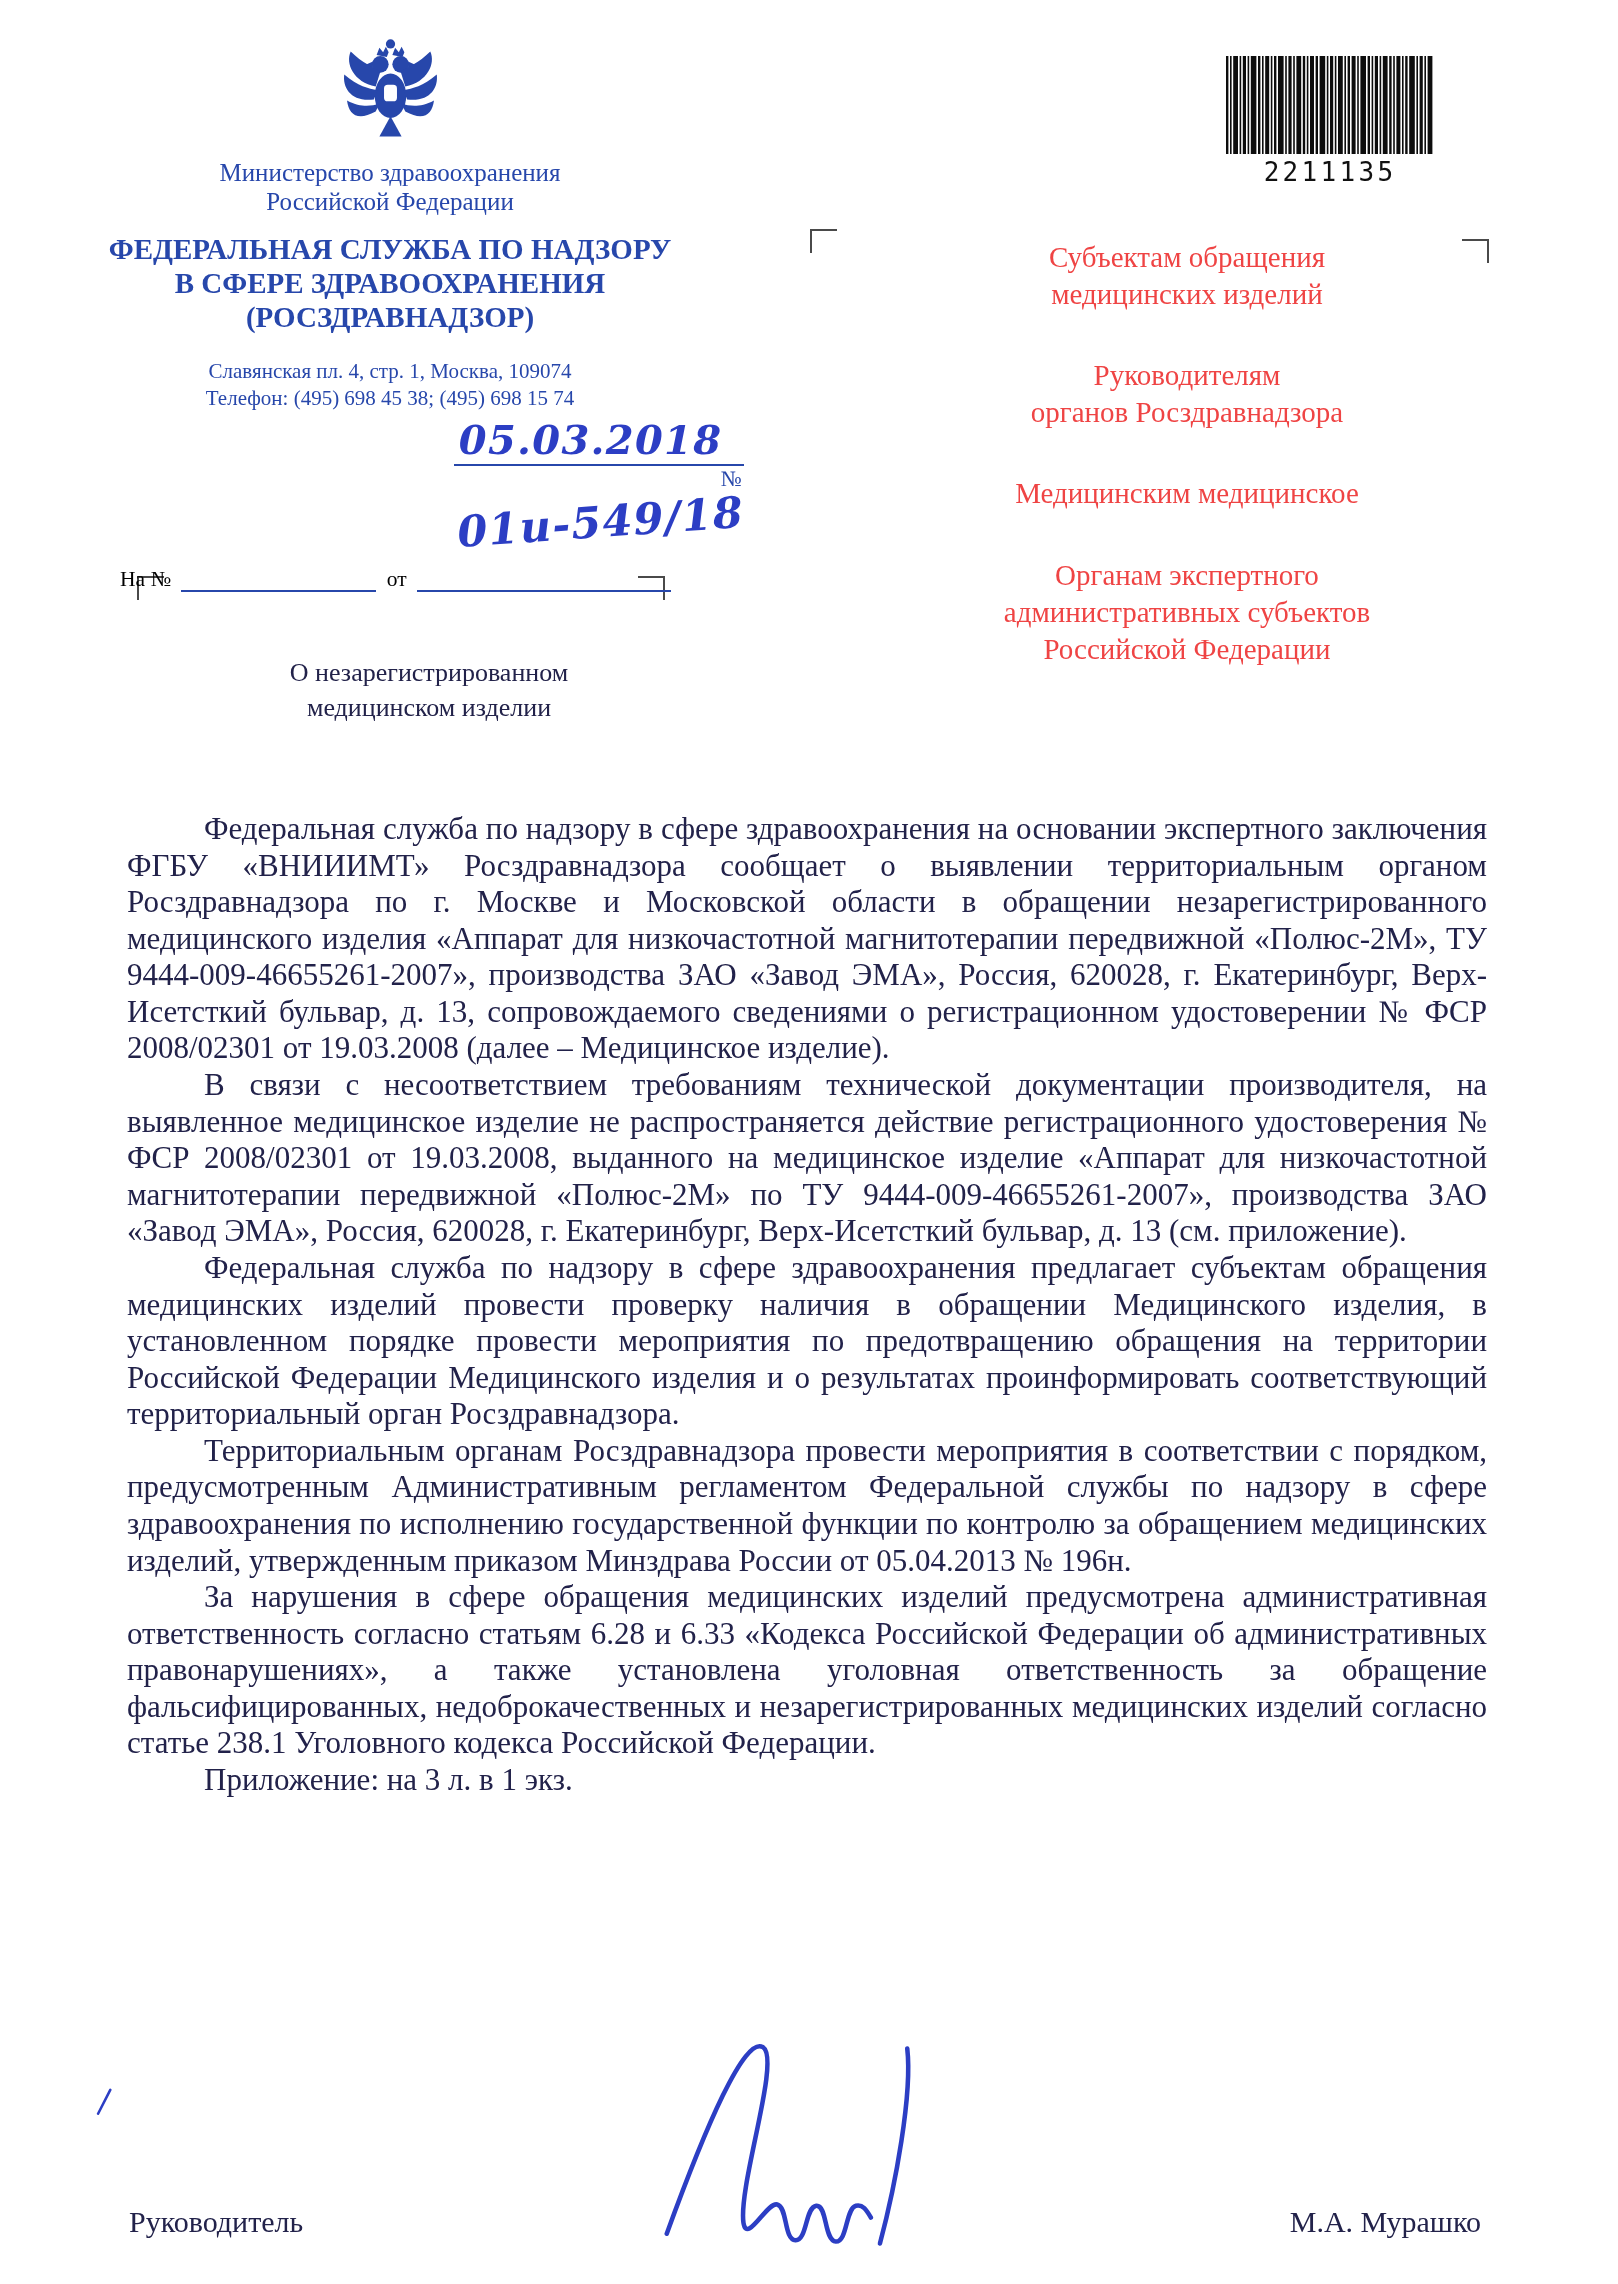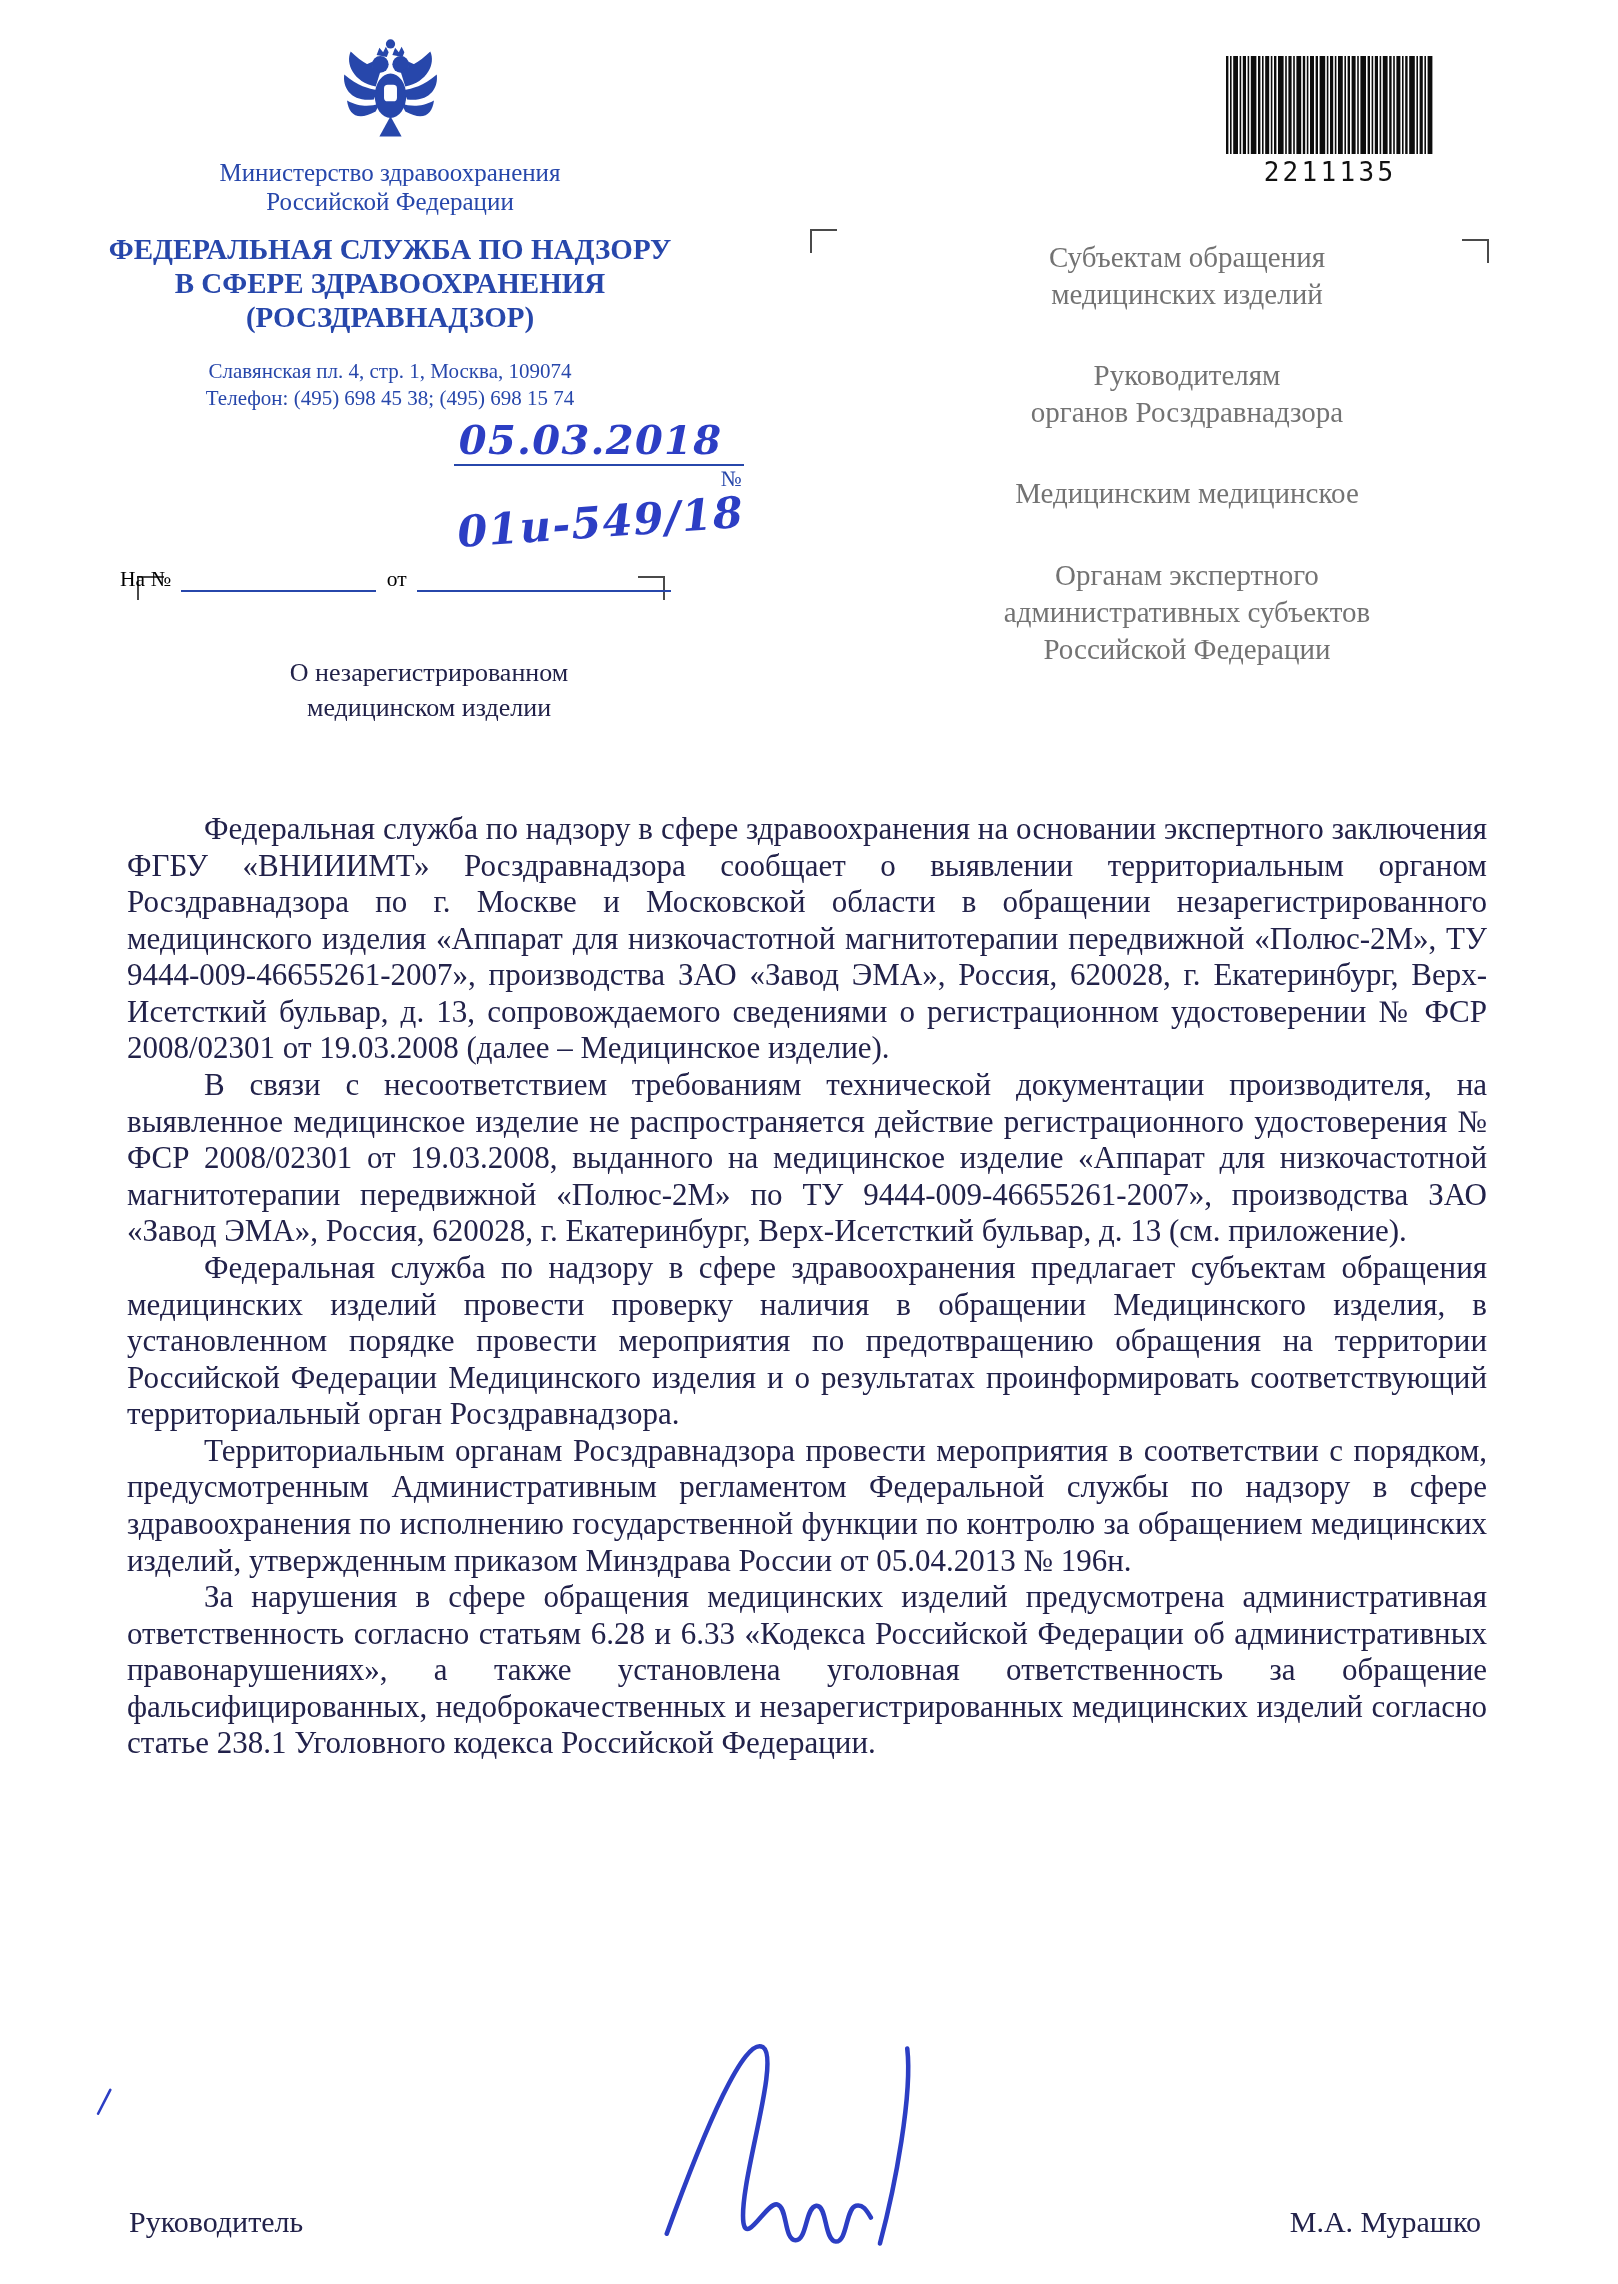--- a/index.html
+++ b/index.html
@@ -31,21 +31,21 @@
   .subject { position:absolute; left:182px; top:655px; width:494px; text-align:center;
              font-size:26px; line-height:1.35; color:#22224a; }
 
   
   .barcode-wrap { position:absolute; left:1226px; top:56px; width:208px; text-align:center; }
   .barcode-num { font-family:"DejaVu Sans Mono", monospace; font-size:26px; letter-spacing:3.3px;
                  color:#111; margin-top:1.3px; }
 
   
   .addressees { position:absolute; left:839px; top:239px; width:696px; text-align:center;
-                font-size:29px; line-height:1.28; color:#737373; }
+                font-size:29px; line-height:1.28; color:#ef4444; }
   .addr-block { margin-bottom:44px; }
 
   
   .mark { position:absolute; width:25px; height:22px; }
   .mark.tl { border-left:2px solid #4a4a4a; border-top:2px solid #4a4a4a; }
   .mark.tr { border-right:2px solid #4a4a4a; border-top:2px solid #4a4a4a; }
 
   
   .body { position:absolute; left:127px; top:811px; width:1360px;
           font-size:31px; line-height:1.18; text-align:justify; color:#22224a; }
@@ -195,20 +195,21 @@
       <div>Российской Федерации</div>
     </div>
   </div>
 
   <div class="body">
     <p>Федеральная служба по надзору в сфере здравоохранения на основании экспертного заключения ФГБУ «ВНИИИМТ» Росздравнадзора сообщает о выявлении территориальным органом Росздравнадзора по г. Москве и Московской области в обращении незарегистрированного медицинского изделия «Аппарат для низкочастотной магнитотерапии передвижной «Полюс-2М», ТУ 9444-009-46655261-2007», производства ЗАО «Завод ЭМА», Россия, 620028, г. Екатеринбург, Верх-Исетсткий бульвар, д. 13, сопровождаемого сведениями о регистрационном удостоверении № ФСР 2008/02301 от 19.03.2008 (далее – Медицинское изделие).</p>
     <p>В связи с несоответствием требованиям технической документации производителя, на выявленное медицинское изделие не распространяется действие регистрационного удостоверения № ФСР 2008/02301 от 19.03.2008, выданного на медицинское изделие «Аппарат для низкочастотной магнитотерапии передвижной «Полюс-2М» по ТУ 9444-009-46655261-2007», производства ЗАО «Завод ЭМА», Россия, 620028, г. Екатеринбург, Верх-Исетсткий бульвар, д. 13 (см. приложение).</p>
     <p>Федеральная служба по надзору в сфере здравоохранения предлагает субъектам обращения медицинских изделий провести проверку наличия в обращении Медицинского изделия, в установленном порядке провести мероприятия по предотвращению обращения на территории Российской Федерации Медицинского изделия и о результатах проинформировать соответствующий территориальный орган Росздравнадзора.</p>
     <p>Территориальным органам Росздравнадзора провести мероприятия в соответствии с порядком, предусмотренным Административным регламентом Федеральной службы по надзору в сфере здравоохранения по исполнению государственной функции по контролю за обращением медицинских изделий, утвержденным приказом Минздрава России от 05.04.2013 № 196н.</p>
     <p>За нарушения в сфере обращения медицинских изделий предусмотрена административная ответственность согласно статьям 6.28 и 6.33 «Кодекса Российской Федерации об административных правонарушениях», а также установлена уголовная ответственность за обращение фальсифицированных, недоброкачественных и незарегистрированных медицинских изделий согласно статье 238.1 Уголовного кодекса Российской Федерации.</p>
+    <p class="attachment">Приложение: на 3 л. в 1 экз.</p>
   </div>
 
   <svg class="attach-tick" width="17" height="27" viewBox="0 0 26 42" xmlns="http://www.w3.org/2000/svg">
     <path d="M3,40 L22,3" stroke="#2c3ec4" stroke-width="4" fill="none" stroke-linecap="round"></path>
   </svg>
 
   <div class="sig-position">Руководитель</div>
 
   <svg class="signature-svg" width="306" height="260" viewBox="0 0 470 400" xmlns="http://www.w3.org/2000/svg">
     <g stroke="#2c3ec4" stroke-width="7" fill="none" stroke-linecap="round">

